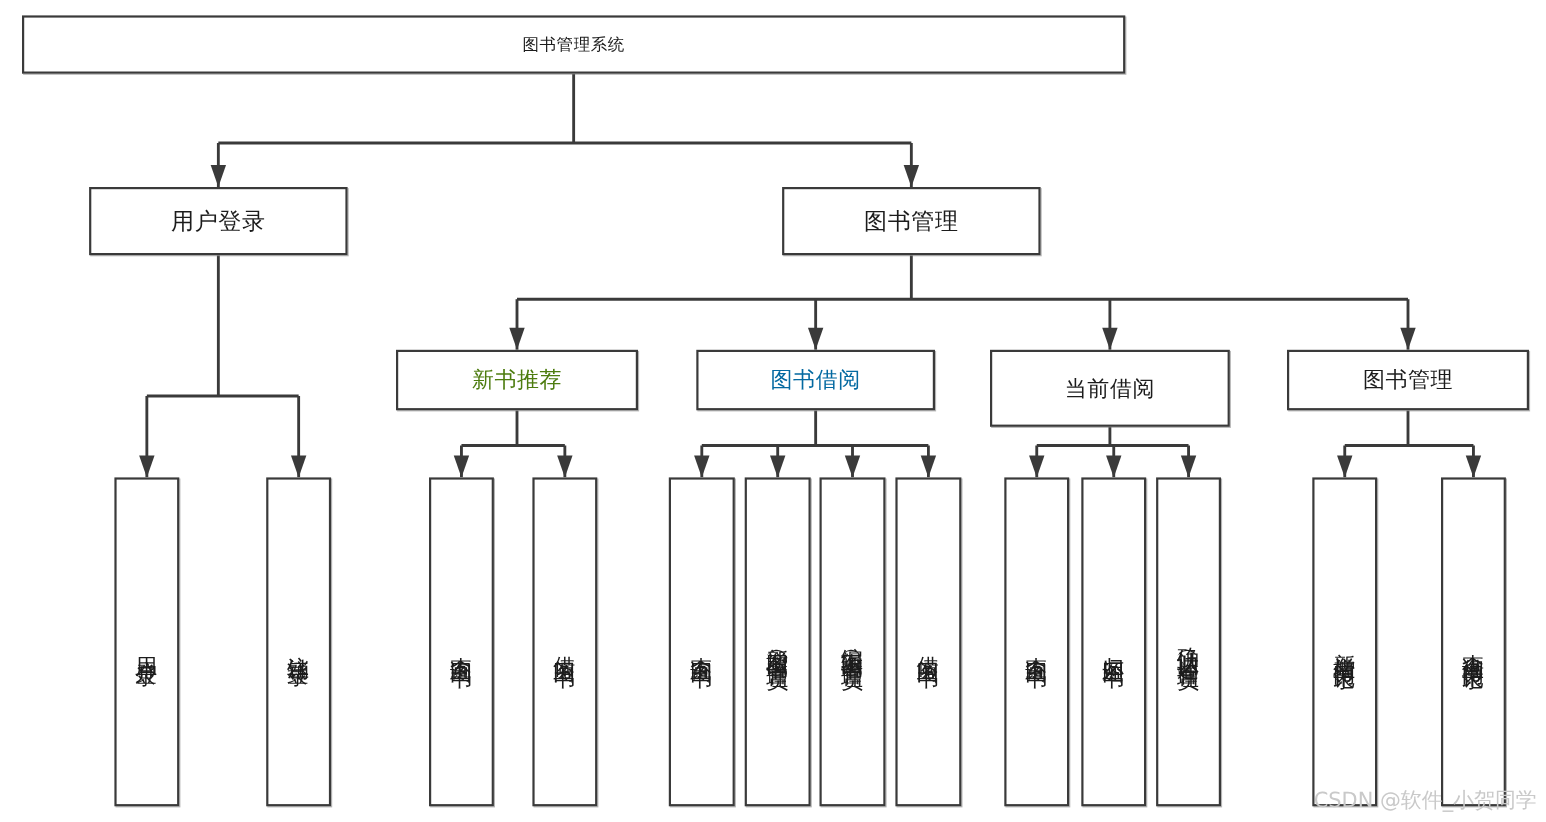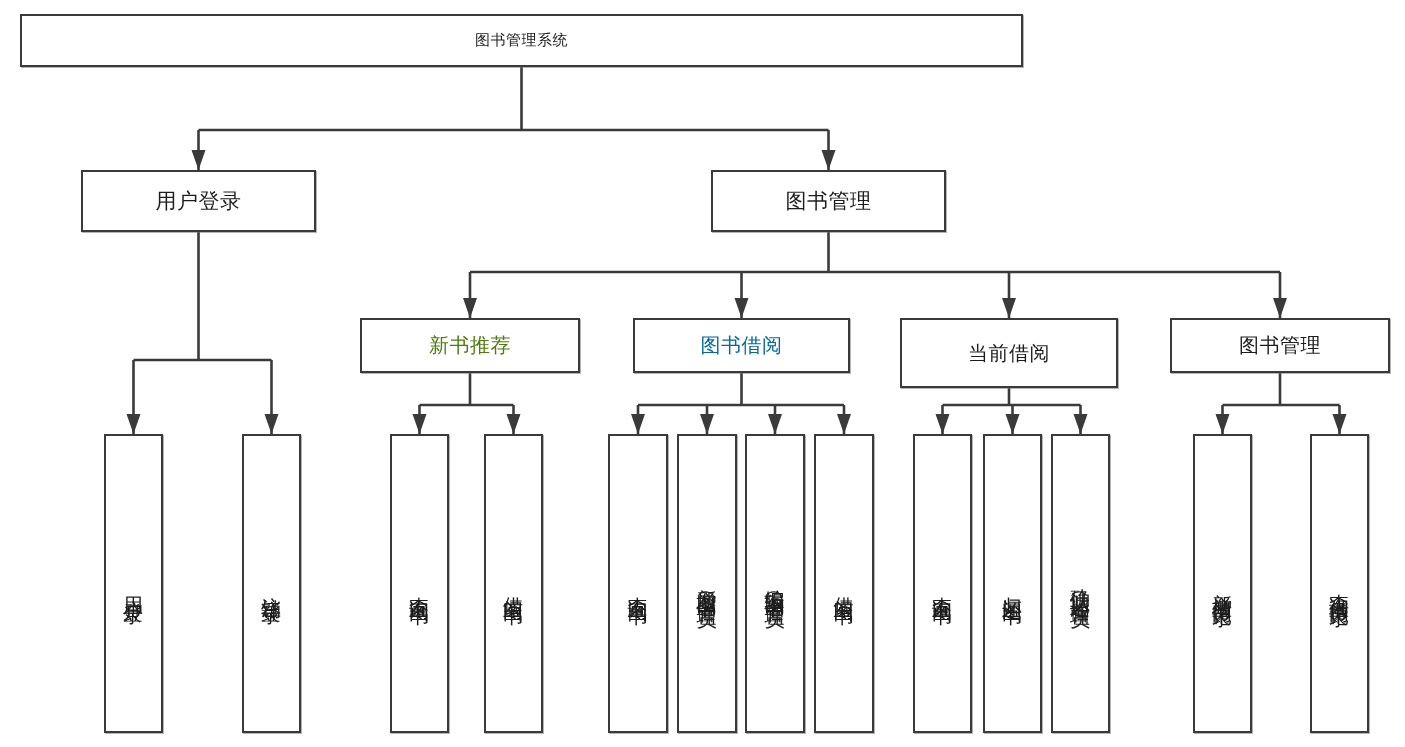--- a/index.html
+++ b/index.html
@@ -162,13 +162,14 @@
       <div class="node-box lvl3 leaf" style="left: 1051px; top: 434px; width: 59px; height: 299px; border-color: rgb(58, 58, 58); background: rgb(255, 255, 255);">
         <span class="node-label" style="color: rgb(28, 28, 28);">确认归还（管理员）</span>
       </div>
       <div class="node-box lvl3 leaf" style="left: 1193px; top: 434px; width: 59px; height: 299px; border-color: rgb(58, 58, 58); background: rgb(255, 255, 255);">
         <span class="node-label" style="color: rgb(28, 28, 28);">新增借阅记录</span>
       </div>
       <div class="node-box lvl3 leaf" style="left: 1310px; top: 434px; width: 59px; height: 299px; border-color: rgb(58, 58, 58); background: rgb(255, 255, 255);">
         <span class="node-label" style="color: rgb(28, 28, 28);">查询借阅记录</span>
       </div>
     </div>
+  <div id="watermark">CSDN @软件_小贺同学</div>
 </div>
 
 </body></html>

